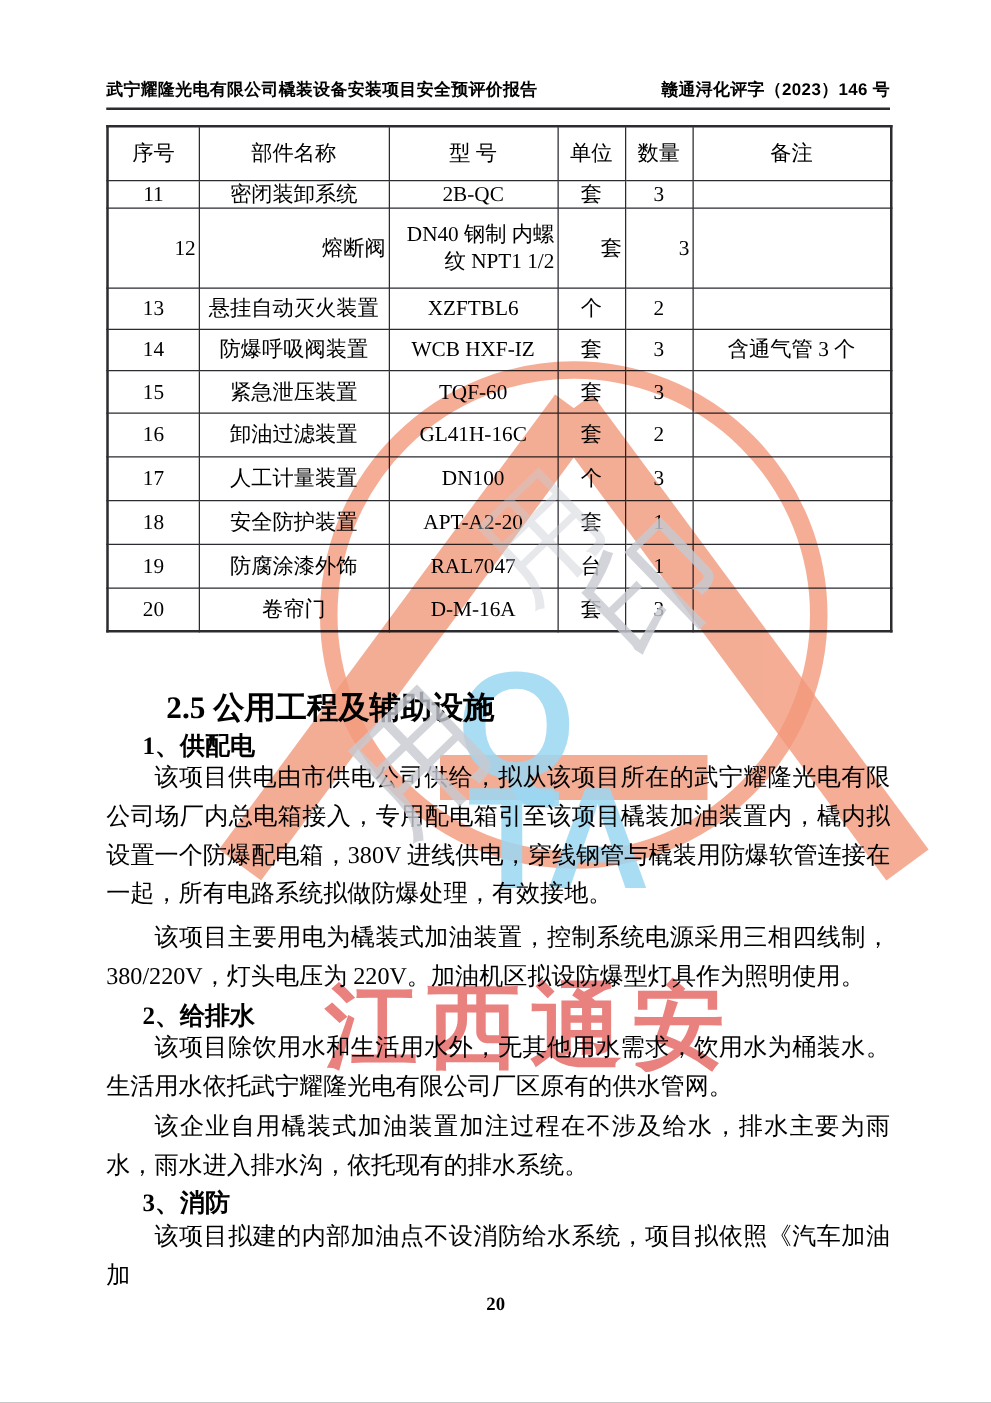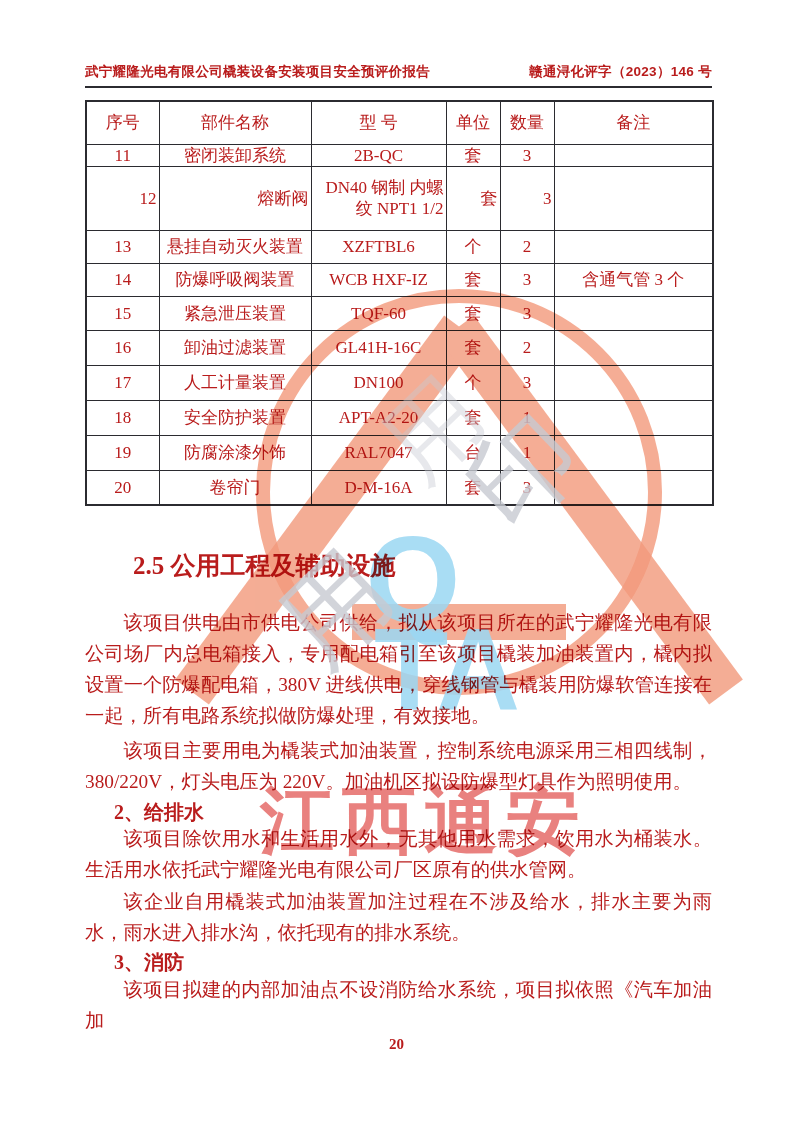--- a/index.html
+++ b/index.html
@@ -2,21 +2,21 @@
 <html style="--seal-color: #f2997b; --blue-color: #9bd7f3; --gray-color: #c7cad2; --red-color: #e4625f;"><head>
 <meta charset="utf-8">
 <style>
   html,body{margin:0;padding:0;background:#9a9a9a;}
   .page{
     position:relative;
     width:793px;height:1122px;
     margin:0 auto;
     background:#ffffff;
     font-family:"Liberation Serif","DejaVu Serif",serif;
-    color:#b91c1c;
+    color:#000000;
     overflow:hidden;
   }
   
   .runhead{
     position:absolute;left:85px;top:63px;width:627px;
     display:flex;justify-content:space-between;align-items:flex-end;
     font-family:"Liberation Sans","DejaVu Sans",sans-serif;
     font-weight:bold;font-size:13.5px;letter-spacing:.3px;
     padding-bottom:5px;border-bottom:2px solid #2b2b30;
   }
@@ -195,20 +195,21 @@
       <td>套</td>
       <td>3</td>
       <td></td>
     </tr>
 
   </tbody>
   </table>
 
   <p class="sec h-major">2.5 公用工程及辅助设施</p>
 
+  <p class="sec h-minor h1pos">1、供配电</p>
   <p class="sec para p1pos">该项目供电由市供电公司供给，拟从该项目所在的武宁耀隆光电有限公司场厂内总电箱接入，专用配电箱引至该项目橇装加油装置内，橇内拟设置一个防爆配电箱，380V 进线供电，穿线钢管与橇装用防爆软管连接在一起，所有电路系统拟做防爆处理，有效接地。</p>
   <p class="sec para p2pos">该项目主要用电为橇装式加油装置，控制系统电源采用三相四线制，380/220V，灯头电压为 220V。加油机区拟设防爆型灯具作为照明使用。</p>
 
   <p class="sec h-minor h2pos">2、给排水</p>
   <p class="sec para p3pos">该项目除饮用水和生活用水外，无其他用水需求，饮用水为桶装水。生活用水依托武宁耀隆光电有限公司厂区原有的供水管网。</p>
   <p class="sec para p4pos">该企业自用橇装式加油装置加注过程在不涉及给水，排水主要为雨水，雨水进入排水沟，依托现有的排水系统。</p>
 
   <p class="sec h-minor h3pos">3、消防</p>
   <p class="sec para p5pos">该项目拟建的内部加油点不设消防给水系统，项目拟依照《汽车加油加</p>
 

